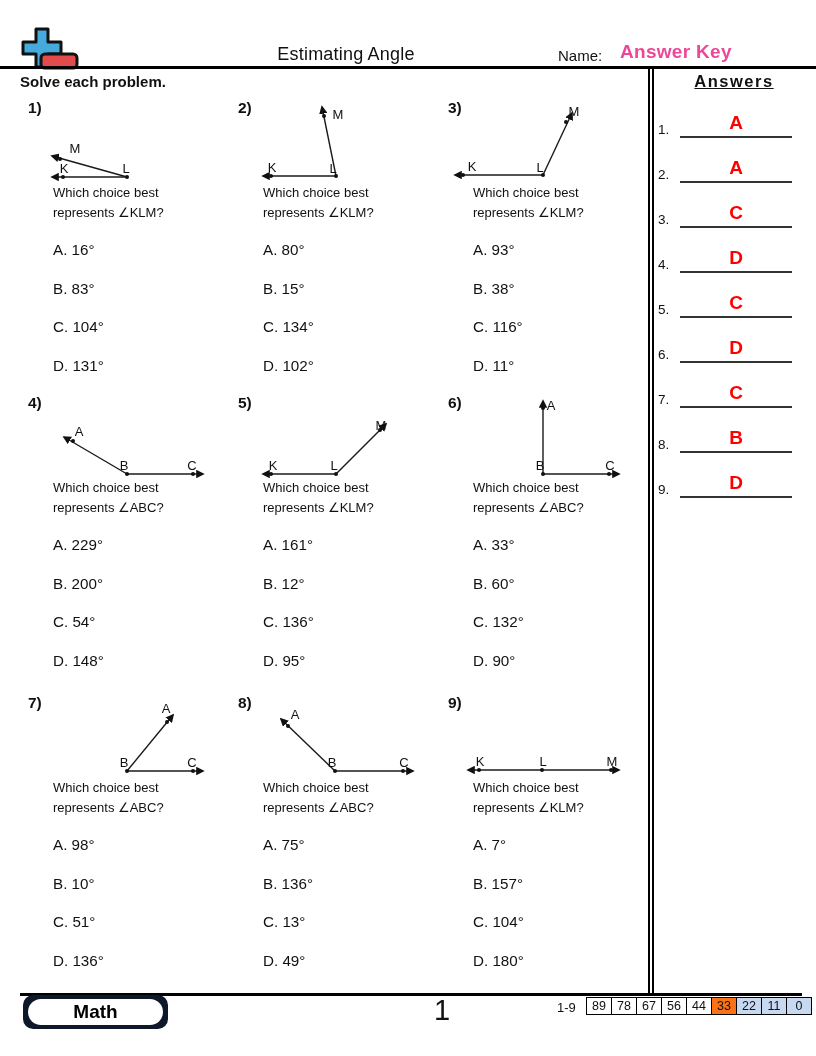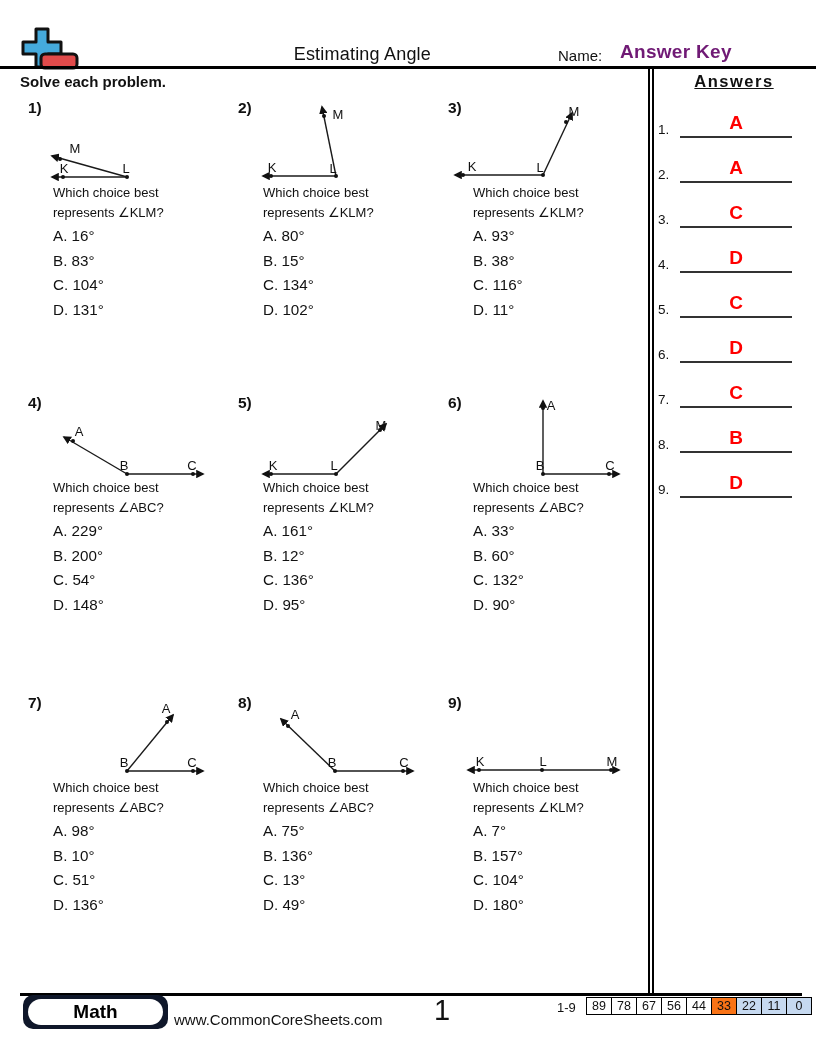--- a/index.html
+++ b/index.html
@@ -1,21 +1,21 @@
 <!DOCTYPE html>
 <html><head>
 <meta charset="utf-8">
 <style>
   html,body { margin:0; padding:0; background:#fff; }
   .page { position:relative; width:816px; height:1056px; background:#fff; overflow:hidden;
           font-family:"Liberation Sans", sans-serif; color:#111; }
 
   
   .logo-svg { position:absolute; left:18px; top:26px; }
-  .title { position:absolute; left:211px; top:44px; width:220px; text-align:right; font-size:18px; letter-spacing:.2px; }
+  .title { position:absolute; left:236px; top:44px; width:220px; text-align:center; font-size:18px; letter-spacing:.2px; }
   .name-label { position:absolute; left:558px; top:47px; font-size:15px; }
   .answer-key { position:absolute; left:620px; top:41px; width:140px; font-size:19px; font-weight:bold; color:#f00; letter-spacing:.3px; }
   .header-rule { position:absolute; left:0; top:66px; width:816px; height:3px; background:#000; }
   .instructions { position:absolute; left:20px; top:73px; font-size:15px; font-weight:bold; }
 
   
   .vline { position:absolute; top:66px; width:2px; height:929px; background:#000; }
   .vline.a { left:648px; } .vline.b { left:652px; }
   .answers-heading { position:absolute; left:664px; top:72px; width:140px; text-align:center;
                      font-size:16.5px; font-weight:bold; text-decoration:underline; letter-spacing:1.5px; }
@@ -27,21 +27,21 @@
 
   
   .problem { position:absolute; width:210px; height:290px; }
   .pnum { position:absolute; left:8px; top:4px; font-size:15.5px; font-weight:bold; }
   .diagram { position:absolute; left:0; top:0; overflow:visible; }
   .diagram line { stroke:#1a1a1a; stroke-width:1.4; }
   .diagram circle { fill:#111; }
   .diagram text { font-size:13px; fill:#111; text-anchor:middle; font-family:"Liberation Sans",sans-serif; }
   .question { position:absolute; left:33px; top:88px; font-size:13px; line-height:19.5px; }
   .choices { position:absolute; left:33px; top:129px; font-size:15.2px; }
-  .choice { height:24.6px; line-height:24.6px; }
+  .choice { height:24.6px; line-height:24.6px;margin-top:14px; }
 
   
   .footer-rule { position:absolute; left:20px; top:993px; width:782px; height:3px; background:#000; }
   .math-badge { position:absolute; left:23px; top:995px; width:145px; height:34px; background:#0f172a; border-radius:10px; }
   .math-badge-inner { position:absolute; left:5px; top:4px; right:5px; bottom:4px; background:#fff;
                       border-radius:13px; text-align:center; font-weight:bold; font-size:19px; line-height:26px; color:#000; }
   .website { position:absolute; left:174px; top:1011px; font-size:15px; }
   .page-number { position:absolute; left:420px; top:994px; width:44px; text-align:center; font-size:29px; }
   .grade-range { position:absolute; left:557px; top:1000px; font-size:13px; }
   .grade-table { position:absolute; left:586px; top:997px; display:flex;align-items:flex-end; }
@@ -61,21 +61,21 @@
       </marker>
     </defs>
   </svg>
 
   <svg class="logo-svg" width="64" height="50" viewBox="0 0 64 50">
     <path d="M18 3 h12 v13 h13 v12 h-13 v13 h-12 v-13 h-13 v-12 h13 z" fill="#45aadc" stroke="#111" stroke-width="3" stroke-linejoin="round"></path>
     <rect x="23" y="28" width="36" height="14" rx="4" fill="#e14b4b" stroke="#111" stroke-width="3"></rect>
   </svg>
   <div class="title">Estimating Angle</div>
   <div class="name-label">Name:</div>
-  <div class="answer-key" style="color: #701a75;">Answer Key</div>
+  <div class="answer-key" style="color: #ec4899;">Answer Key</div>
   <div class="header-rule"></div>
   <div class="instructions">Solve each problem.</div>
 
   <div class="vline a"></div>
   <div class="vline b"></div>
   <div class="answers-heading">Answers</div>
   <div id="answer-rows">
       <div class="answer-row" style="top: 110px;">
         <span class="anum">1.</span>
         <span class="aletter" style="color: rgb(255, 0, 0);">A</span>
@@ -329,21 +329,20 @@
           <div class="choice">C. 104°</div>
           <div class="choice">D. 180°</div>
         </div>
   </div>
     </div>
 
   <div class="footer-rule"></div>
   <div class="math-badge">
     <div class="math-badge-inner">Math</div>
   </div>
-  <div class="website">www.CommonCoreSheets.com</div>
   <div class="page-number">1</div>
   <div class="grade-range">1-9</div>
   <div class="grade-table" id="grade-table">
       <div class="grade-cell">89</div>
       <div class="grade-cell">78</div>
       <div class="grade-cell">67</div>
       <div class="grade-cell">56</div>
       <div class="grade-cell">44</div>
       <div class="grade-cell" style="background: #f97316;">33</div>
       <div class="grade-cell" style="background: rgb(198, 217, 240);">22</div>

